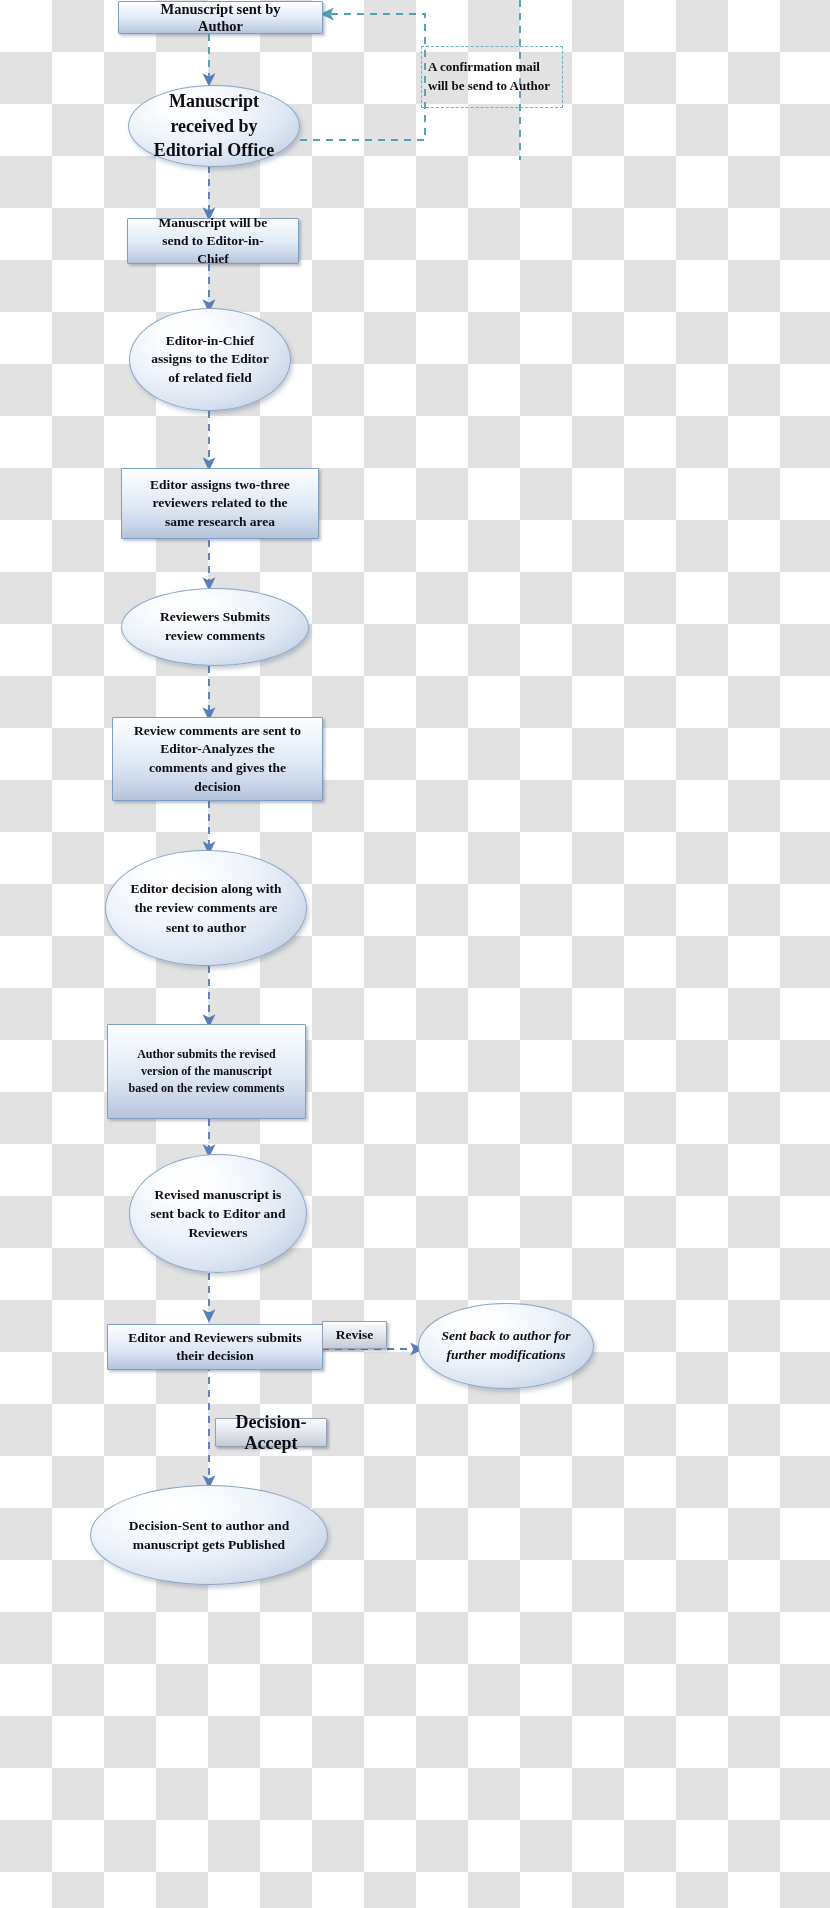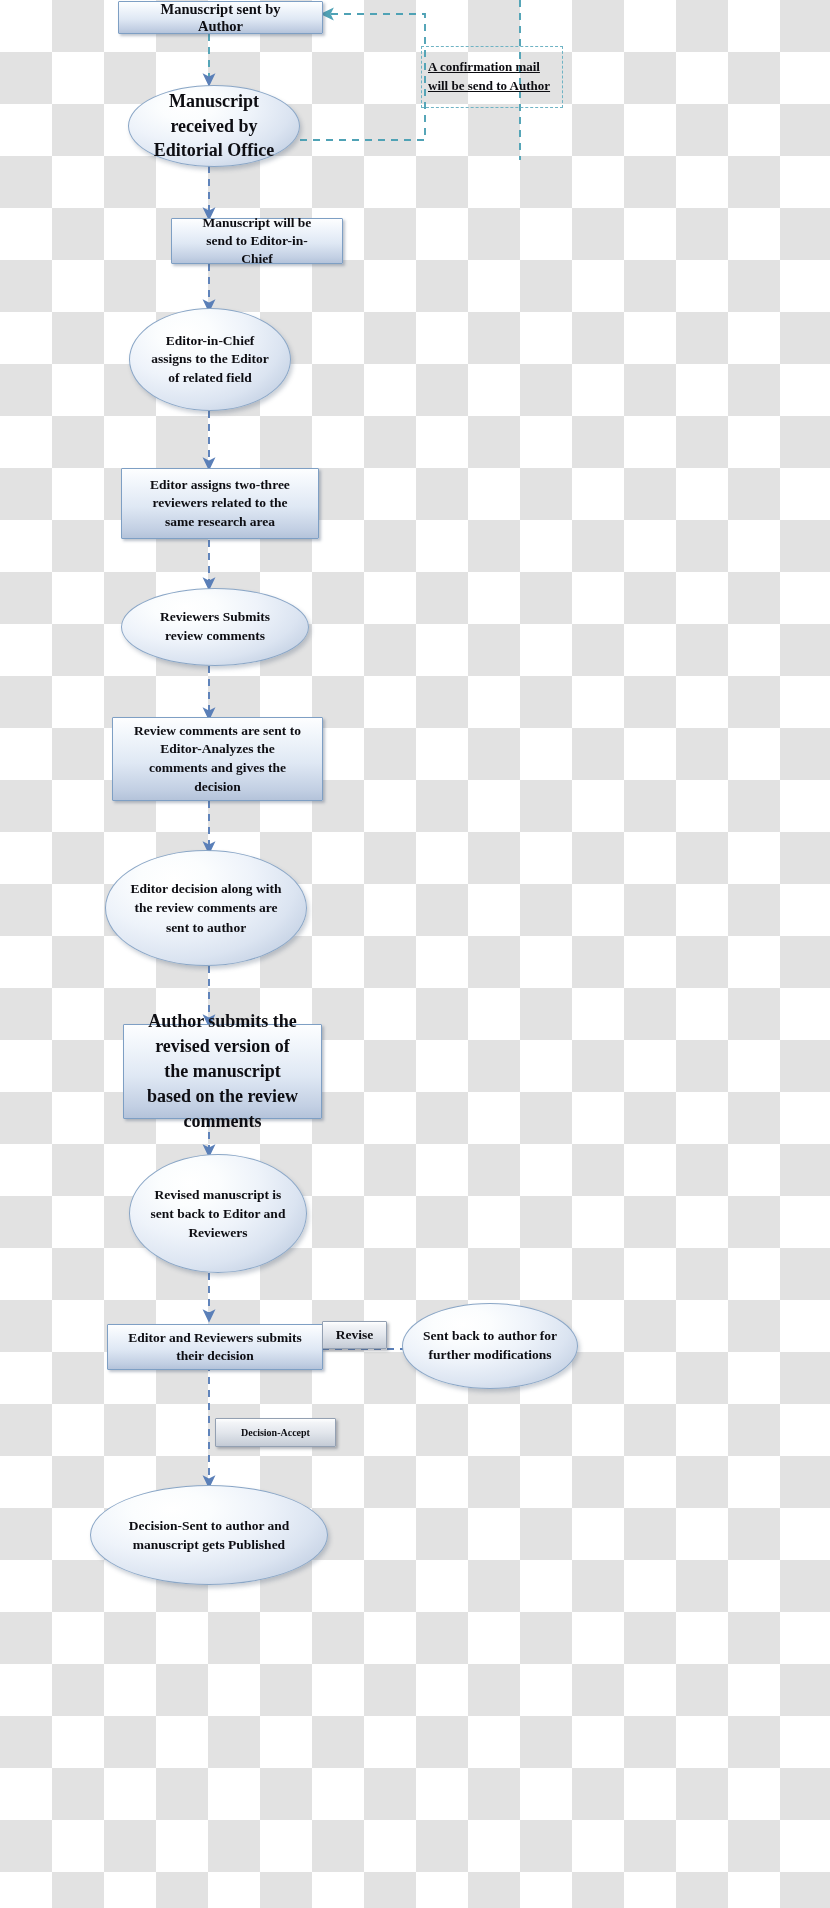--- a/index.html
+++ b/index.html
@@ -50,21 +50,20 @@
     border:1px solid #93a0b2;
     background:linear-gradient(to bottom,#ffffff 0%,#f2f4f7 14%,#e2e6ec 50%,#cdd3dc 86%,#c3cad5 100%);
     box-shadow:2px 2px 3px rgba(80,88,100,0.42);
     border-radius:1px;
   }
   
   .note{
     border:1.6px dashed #6fb3c4;
     background:transparent;
     box-shadow:none;
-    text-decoration:underline;
   }
   .note .lbl{text-align:left;padding:0 6px;}
 </style>
 </head>
 <body>
 
 <div id="canvas">
 
   <svg id="wires" viewBox="0 0 830 1908" xmlns="http://www.w3.org/2000/svg">
     <defs>
@@ -115,21 +114,21 @@
   </div>
 
   <div class="node ellipse" style="left:128px;top:85px;width:172px;height:82px;font-size:18px;line-height:1.36;">
     <span class="lbl">Manuscript received by Editorial Office</span>
   </div>
 
   <div class="node note" style="left:421px;top:46px;width:142px;height:62px;font-size:13px;line-height:1.45;">
     <span class="lbl">A confirmation mail will be send to Author</span>
   </div>
 
-  <div class="node rect" style="left:127px;top:218px;width:172px;height:46px;font-size:13.5px;line-height:1.35;margin-left:44px;">
+  <div class="node rect" style="left:127px;top:218px;width:172px;height:46px;font-size:13.5px;line-height:1.35;">
     <span class="lbl">Manuscript will be send to Editor-in-Chief</span>
   </div>
 
   <div class="node ellipse" style="left:129px;top:308px;width:162px;height:103px;font-size:13.5px;line-height:1.38;">
     <span class="lbl">Editor-in-Chief assigns to the Editor of related field</span>
   </div>
 
   <div class="node rect" style="left:121px;top:468px;width:198px;height:71px;font-size:13.5px;line-height:1.38;">
     <span class="lbl">Editor assigns two-three reviewers related to the same research area</span>
   </div>
@@ -139,41 +138,41 @@
   </div>
 
   <div class="node ellipse" style="left:105px;top:850px;width:202px;height:116px;font-size:13.5px;line-height:1.42;">
     <span class="lbl">Editor decision along with the review comments are sent to author</span>
   </div>
 
   <div class="node rect" style="left:112px;top:717px;width:211px;height:84px;font-size:13.5px;line-height:1.38;">
     <span class="lbl">Review comments are sent to Editor-Analyzes the comments and gives the decision</span>
   </div>
 
-  <div class="node rect" style="left:107px;top:1024px;width:199px;height:95px;font-size:18px;line-height:1.4;margin-left:16px;">
+  <div class="node rect" style="left:107px;top:1024px;width:199px;height:95px;font-size:12px;line-height:1.4;">
     <span class="lbl">Author submits the revised version of the manuscript based on the review comments</span>
   </div>
 
   <div class="node ellipse" style="left:129px;top:1154px;width:178px;height:119px;font-size:13.5px;line-height:1.42;">
     <span class="lbl">Revised manuscript is sent back to Editor and Reviewers</span>
   </div>
 
   <div class="node rect" style="left:107px;top:1318px;width:216px;height:46px;font-size:13.5px;line-height:1.35;margin-top:6px;">
     <span class="lbl">Editor and Reviewers submits their decision</span>
   </div>
 
   <div class="node tag" style="left:322px;top:1321px;width:65px;height:28px;font-size:13.5px;">
     <span class="lbl">Revise</span>
   </div>
 
-  <div class="node ellipse" style="left:402px;top:1303px;width:176px;height:86px;font-size:13.5px;line-height:1.4;">
+  <div class="node ellipse" style="left:418px;top:1303px;width:176px;height:86px;font-size:13.5px;line-height:1.4;font-style:italic;">
     <span class="lbl">Sent back to author for further modifications</span>
   </div>
 
-  <div class="node tag" style="left:215px;top:1418px;width:121px;height:29px;font-size:10px;">
+  <div class="node tag" style="left:215px;top:1418px;width:112px;height:29px;font-size:18px;">
     <span class="lbl">Decision-Accept</span>
   </div>
 
   <div class="node ellipse" style="left:90px;top:1485px;width:238px;height:100px;font-size:13.5px;line-height:1.42;">
     <span class="lbl">Decision-Sent to author and manuscript gets Published</span>
   </div>
 
 </div>
 
 </body></html>

